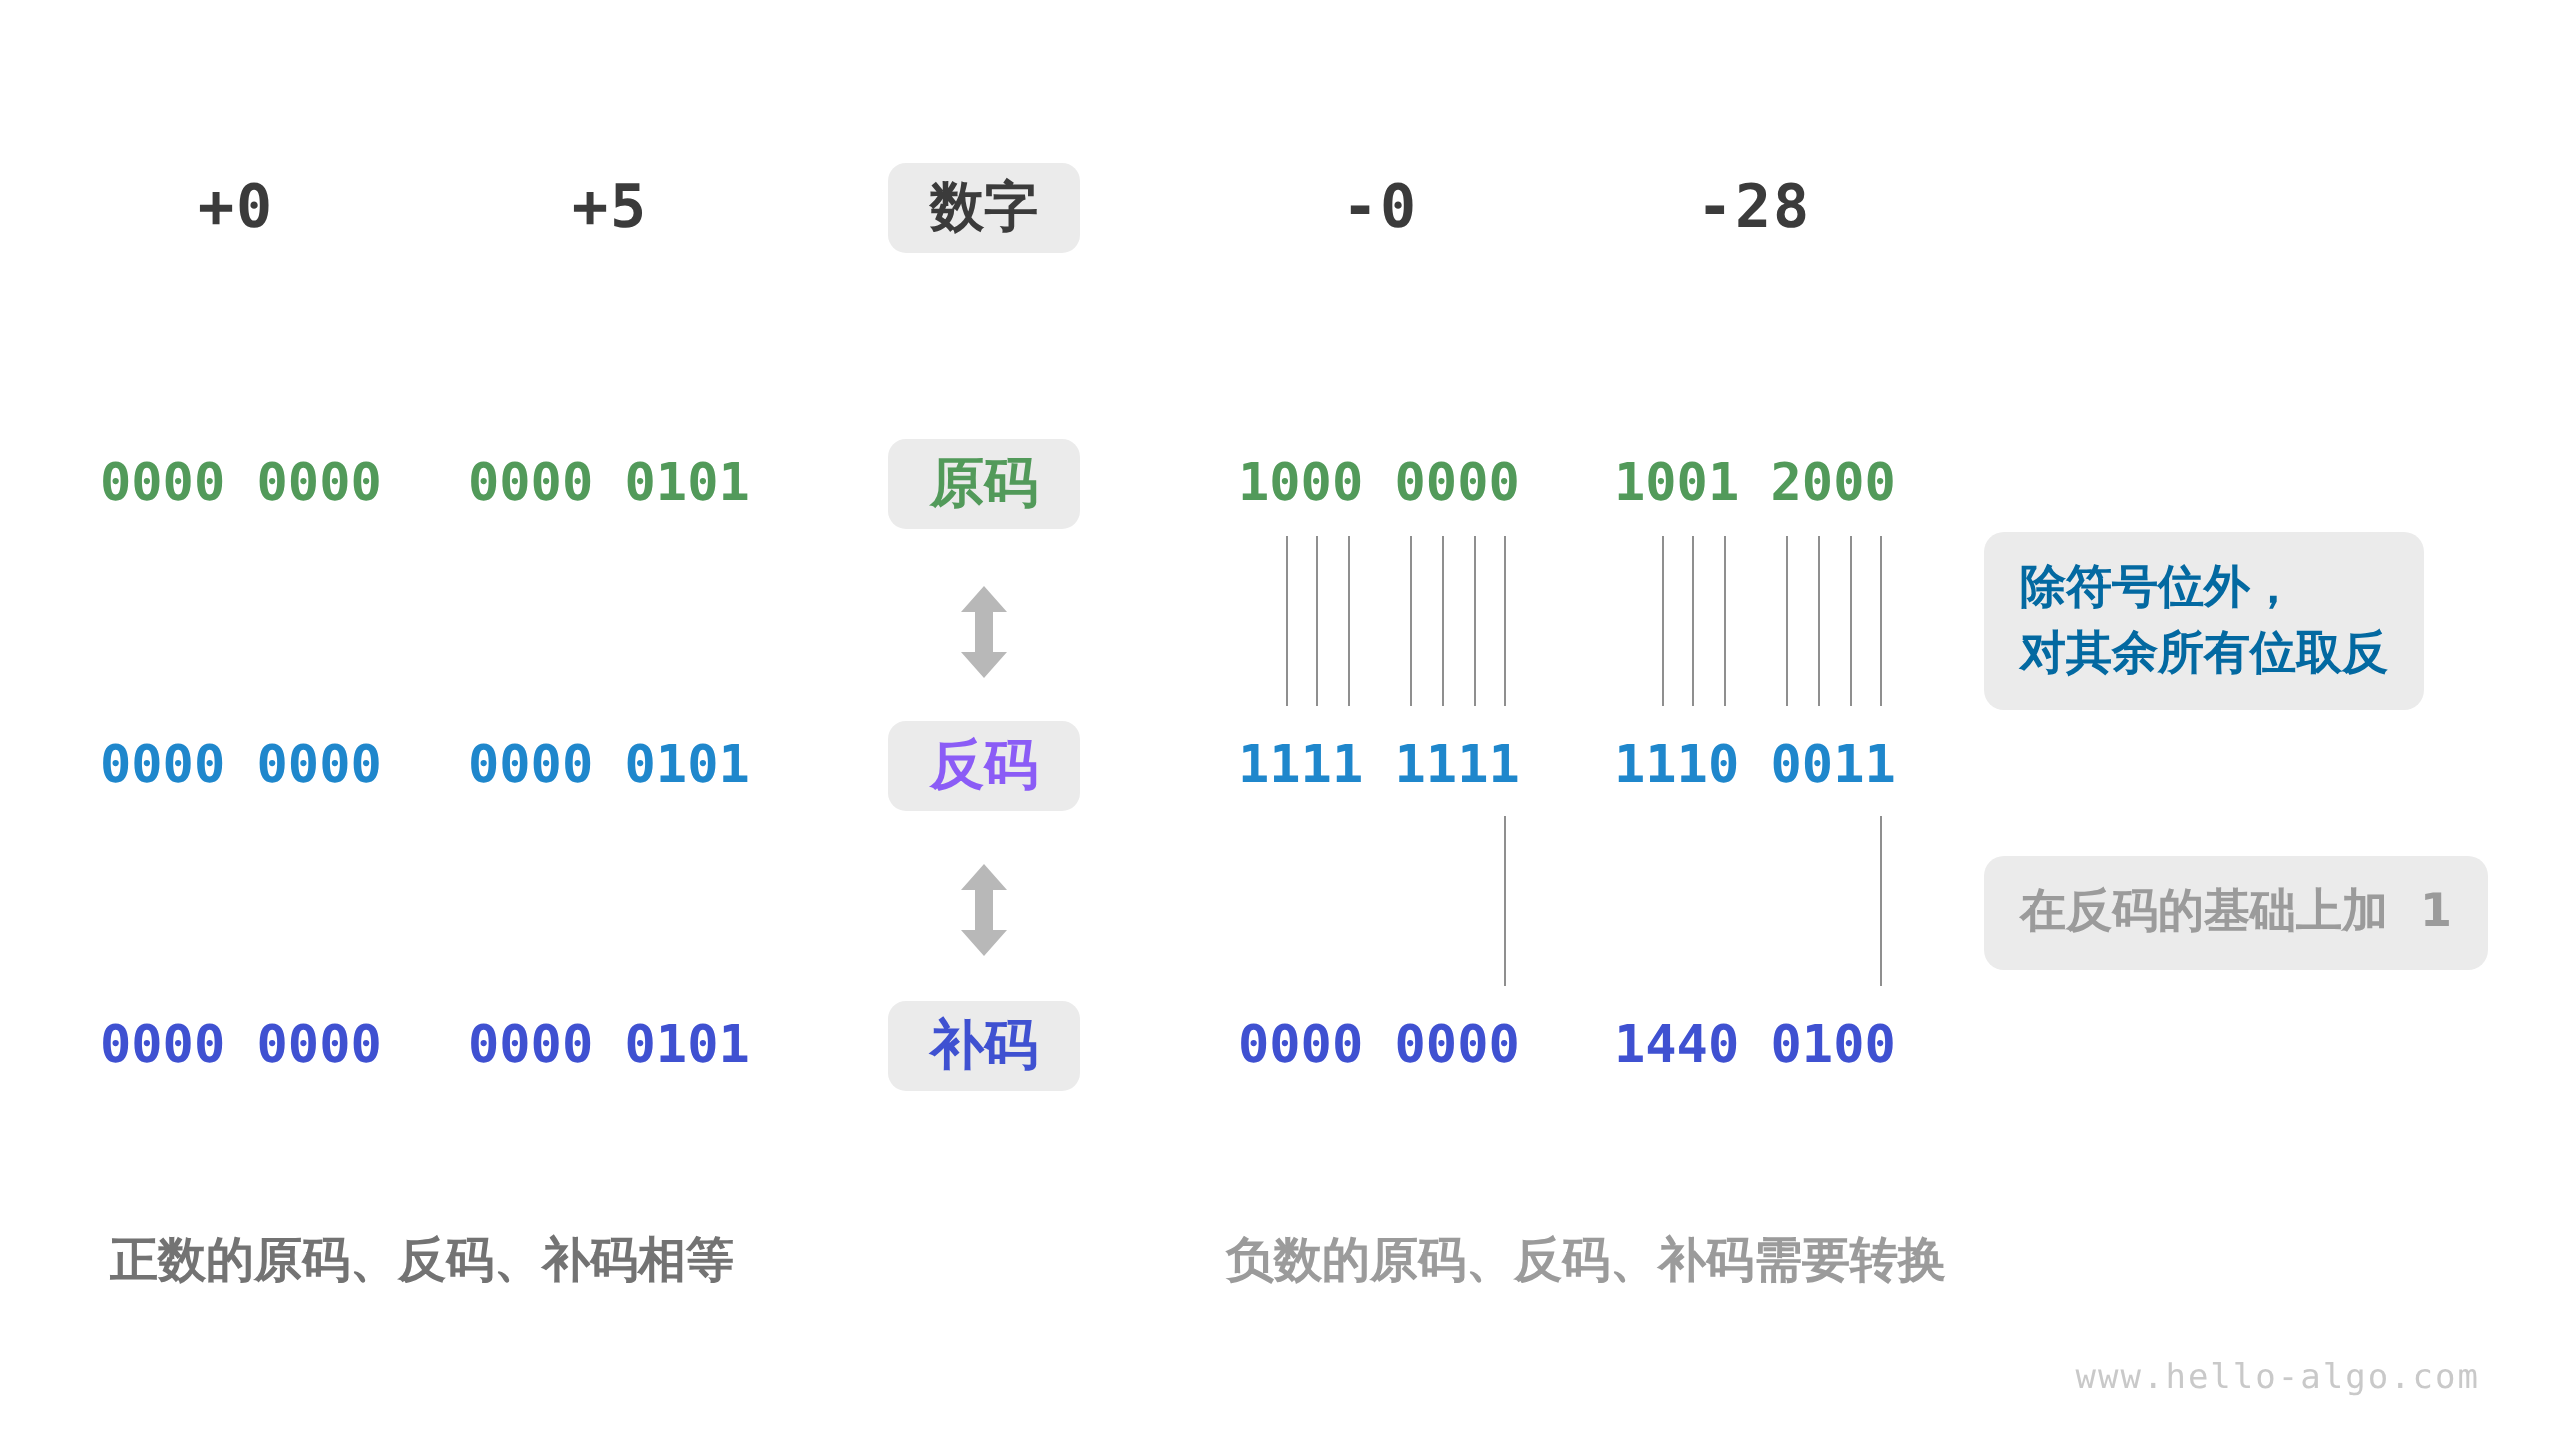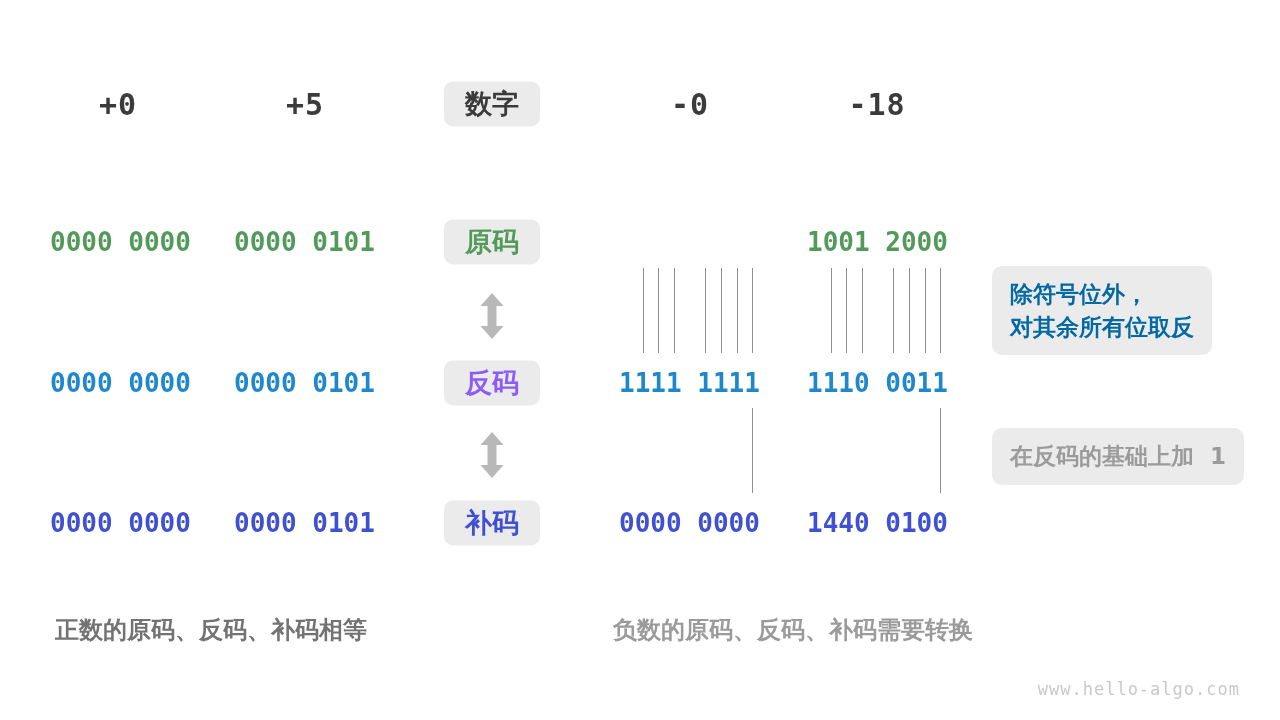--- a/index.html
+++ b/index.html
@@ -75,25 +75,26 @@
 </style>
 </head>
 <body>
 
 <div id="canvas">
 
   <div class="head-num hx1" style="color: rgb(59, 59, 59);">+0</div>
   <div class="head-num hx2" style="color: rgb(59, 59, 59);">+5</div>
   <div class="pill" style="top:104px;color:#3b3b3b;">数字</div>
   <div class="head-num hx3" style="color: rgb(59, 59, 59);">-0</div>
-  <div class="head-num hx4" style="color: rgb(59, 59, 59);">-18</div>
+  <div class="head-num hx4" style="color: rgb(59, 59, 59);">-28</div>
 
   <div class="bin bc1 ry1" style="color: rgb(82, 154, 90);">0000 0000</div>
   <div class="bin bc2 ry1" style="color: rgb(82, 154, 90);">0000 0101</div>
   <div class="pill" style="top: 242px; color: rgb(82, 154, 90);">原码</div>
+  <div class="bin bc3 ry1" style="color: rgb(82, 154, 90);">1000 0000</div>
   <div class="bin bc4 ry1" style="color: rgb(82, 154, 90);">1001 2000</div>
 
   <div id="ticks-invert" class="tick-group">
       <div class="tick" style="left: 642.5px; background: rgb(143, 143, 143);"></div>
       <div class="tick" style="left: 658.1px; background: rgb(143, 143, 143);"></div>
       <div class="tick" style="left: 673.8px; background: rgb(143, 143, 143);"></div>
       <div class="tick" style="left: 705.1px; background: rgb(143, 143, 143);"></div>
       <div class="tick" style="left: 720.8px; background: rgb(143, 143, 143);"></div>
       <div class="tick" style="left: 736.5px; background: rgb(143, 143, 143);"></div>
       <div class="tick" style="left: 752.1px; background: rgb(143, 143, 143);"></div>

